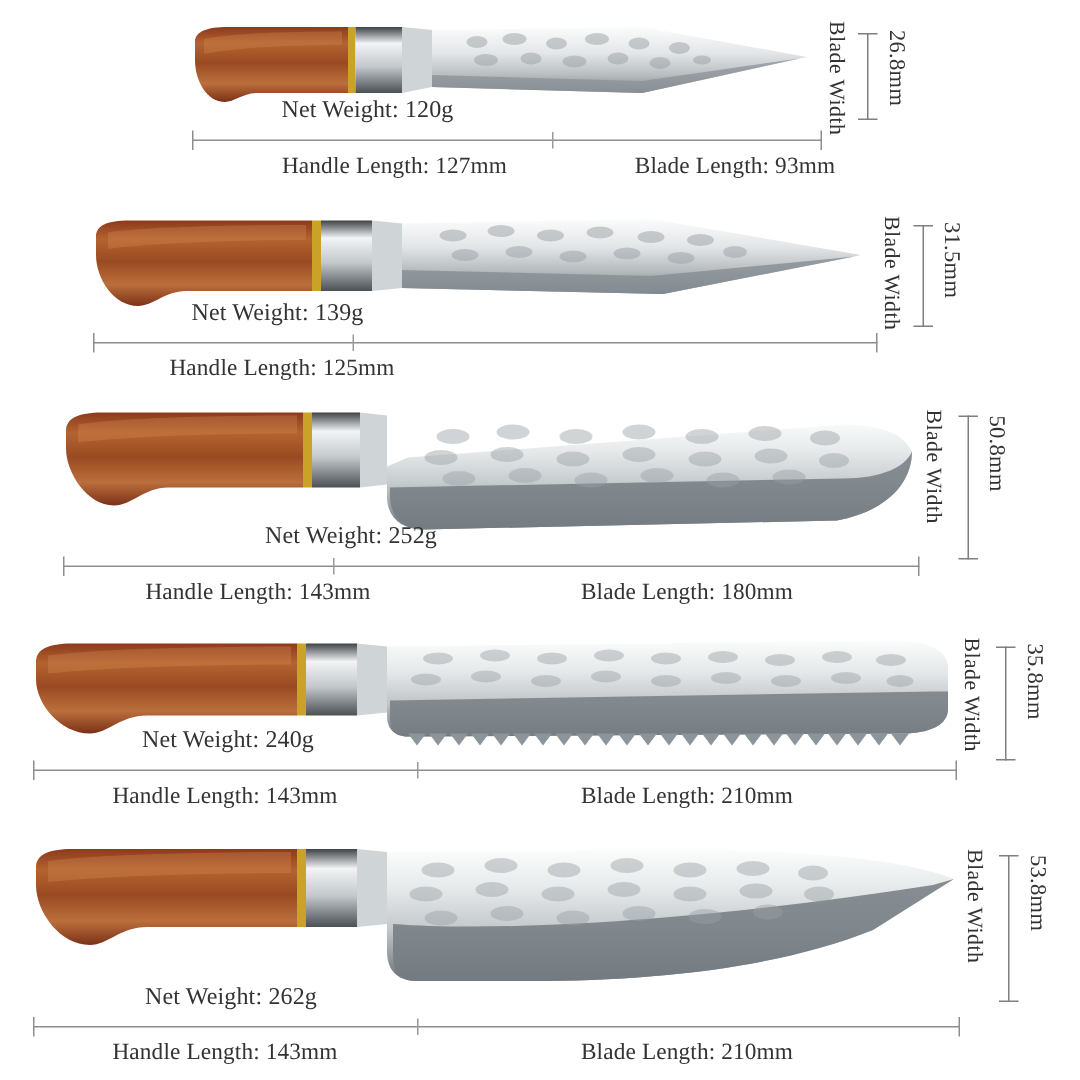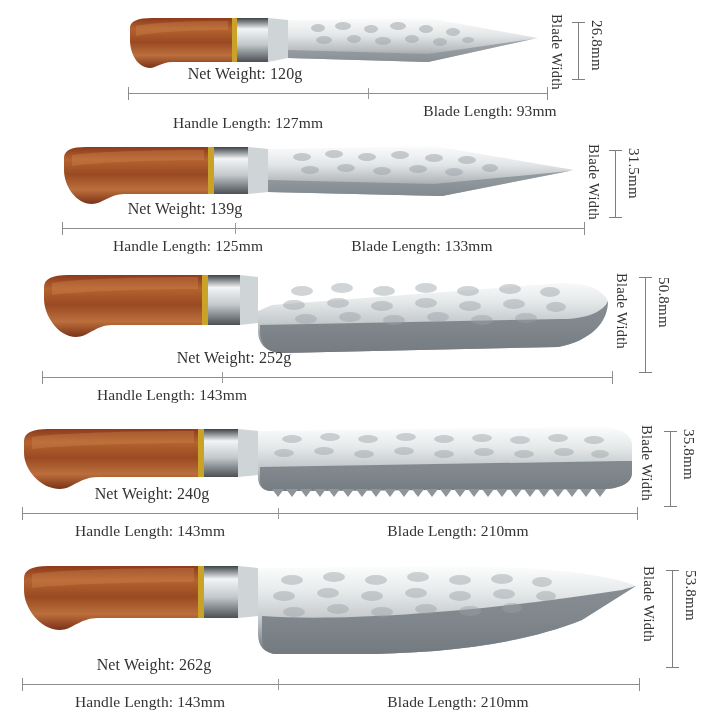--- a/index.html
+++ b/index.html
@@ -120,21 +120,21 @@
     </div>
 
     <div class="dimline" style="left:128px;top:87px;width:420px;">
       <div class="bar"></div>
         <div class="cap l"></div>
         <div class="cap r"></div>
       <div class="cap mid" style="left:240px;"></div>
     </div>
 
     <div class="lbl net center" style="left:245px;top:65px;">Net Weight: 120g</div>
-    <div class="lbl len center" style="left:248px;top:102px;margin-top:12px;">Handle Length: 127mm</div>
+    <div class="lbl len center" style="left:263px;top:102px;">Handle Length: 127mm</div>
     <div class="lbl len center" style="left:458px;top:102px;margin-left:32px;">Blade Length: 93mm</div>
 
     <div class="bw" style="left:548px;top:8px;">
       <div class="bwtext" style="left:0;top:6px;">Blade Width</div>
       <div class="vbar" style="left:24px;top:14px;height:58px;">
         <div class="line"></div>
           <div class="vcap t"></div>
           <div class="vcap b"></div>
       </div>
       <div class="bwval" style="left:40px;top:12px;">26.8mm</div>
@@ -192,21 +192,20 @@
 
     <div class="dimline" style="left:62px;top:92px;width:523px;">
       <div class="bar"></div>
         <div class="cap l"></div>
         <div class="cap r"></div>
       <div class="cap mid" style="left:173px;"></div>
     </div>
 
     <div class="lbl net center" style="left:185px;top:70px;">Net Weight: 139g</div>
     <div class="lbl len center" style="left:188px;top:107px;">Handle Length: 125mm</div>
-    <div class="lbl len center" style="left:422px;top:107px;">Blade Length: 133mm</div>
 
     <div class="bw" style="left:585px;top:6px;">
       <div class="bwtext" style="left:0;top:8px;">Blade Width</div>
       <div class="vbar" style="left:24px;top:14px;height:68px;">
         <div class="line"></div>
           <div class="vcap t"></div>
           <div class="vcap b"></div>
       </div>
       <div class="bwval" style="left:40px;top:12px;">31.5mm</div>
     </div>
@@ -272,20 +271,21 @@
 
     <div class="dimline" style="left:42px;top:116px;width:571px;">
       <div class="bar"></div>
         <div class="cap l"></div>
         <div class="cap r"></div>
       <div class="cap mid" style="left:180px;"></div>
     </div>
 
     <div class="lbl net center" style="left:190px;top:94px;margin-left:44px;">Net Weight: 252g</div>
     <div class="lbl len center" style="left:172px;top:131px;">Handle Length: 143mm</div>
+    <div class="lbl len center" style="left:458px;top:131px;">Blade Length: 180mm</div>
 
     <div class="bw" style="left:613px;top:8px;">
       <div class="bwtext" style="left:0;top:10px;">Blade Width</div>
       <div class="vbar" style="left:26px;top:14px;height:96px;">
         <div class="line"></div>
           <div class="vcap t"></div>
           <div class="vcap b"></div>
       </div>
       <div class="bwval" style="left:42px;top:14px;">50.8mm</div>
     </div>

